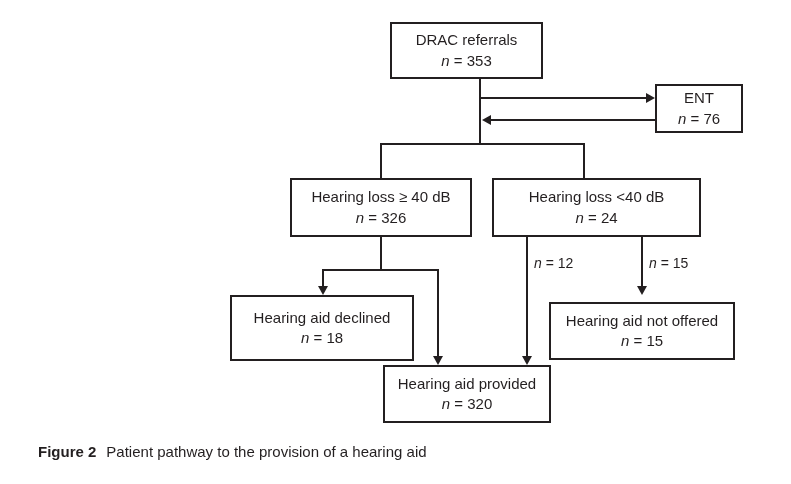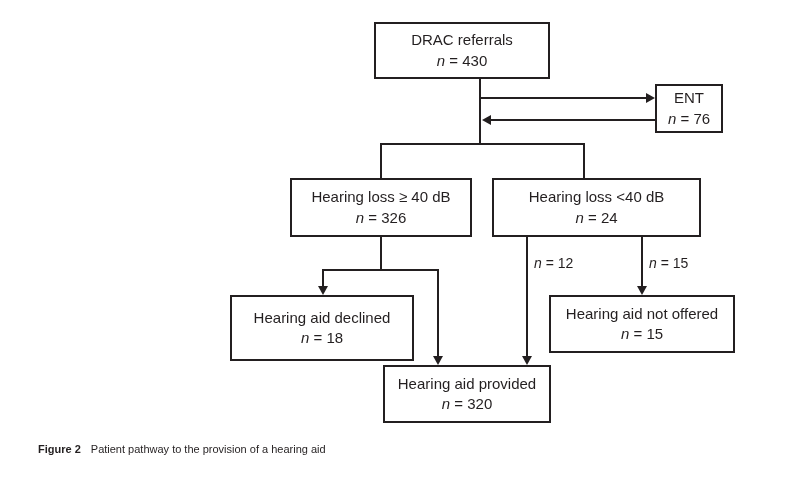--- a/index.html
+++ b/index.html
@@ -23,55 +23,55 @@
   }
   .node .nline{white-space:nowrap;}
   .hline,.vline{position:absolute;background:#231f20;}
   .hline{height:2px;}
   .vline{width:2px;}
   .arr{position:absolute;width:0;height:0;}
   .arr-down{border-left:5px solid transparent;border-right:5px solid transparent;border-top:9px solid #231f20;}
   .arr-right{border-top:5px solid transparent;border-bottom:5px solid transparent;border-left:9px solid #231f20;}
   .arr-left{border-top:5px solid transparent;border-bottom:5px solid transparent;border-right:9px solid #231f20;}
   .edge-label{position:absolute;font-size:14px;white-space:nowrap;}
-  .caption{position:absolute;left:38px;top:443px;font-size:11px;white-space:nowrap;}
+  .caption{position:absolute;left:38px;top:443px;font-size:15px;white-space:nowrap;}
   .caption b{font-weight:bold;margin-right:10px;}
   i{font-style:italic;}
 </style>
 </head>
 <body>
 
 <div class="canvas">
 
-  <div class="node" style="left:374px;top:22px;width:176px;height:57px">
+  <div class="node" style="left:390px;top:22px;width:153px;height:57px">
     <div class="nline">DRAC referrals</div>
-    <div class="nline"><i>n</i><span> = 430</span></div>
+    <div class="nline"><i>n</i><span> = 353</span></div>
   </div>
 
-  <div class="node" style="left:655px;top:84px;width:68px;height:49px">
+  <div class="node" style="left:655px;top:84px;width:88px;height:49px">
     <div class="nline">ENT</div>
     <div class="nline"><i>n</i><span> = 76</span></div>
   </div>
 
   <div class="node" style="left:290px;top:178px;width:182px;height:59px">
     <div class="nline">Hearing loss ≥ 40 dB</div>
     <div class="nline"><i>n</i><span> = 326</span></div>
   </div>
 
   <div class="node" style="left:492px;top:178px;width:209px;height:59px">
     <div class="nline">Hearing loss &lt;40 dB</div>
     <div class="nline"><i>n</i><span> = 24</span></div>
   </div>
 
   <div class="node" style="left:230px;top:295px;width:184px;height:66px">
     <div class="nline">Hearing aid declined</div>
     <div class="nline"><i>n</i><span> = 18</span></div>
   </div>
 
-  <div class="node" style="left:549px;top:295px;width:186px;height:58px">
+  <div class="node" style="left:549px;top:302px;width:186px;height:58px">
     <div class="nline">Hearing aid not offered</div>
     <div class="nline"><i>n</i><span> = 15</span></div>
   </div>
 
   <div class="node" style="left:383px;top:365px;width:168px;height:58px">
     <div class="nline">Hearing aid provided</div>
     <div class="nline"><i>n</i><span> = 320</span></div>
   </div>
 
   <div class="vline" style="left:479px;top:79px;height:66px"></div>

